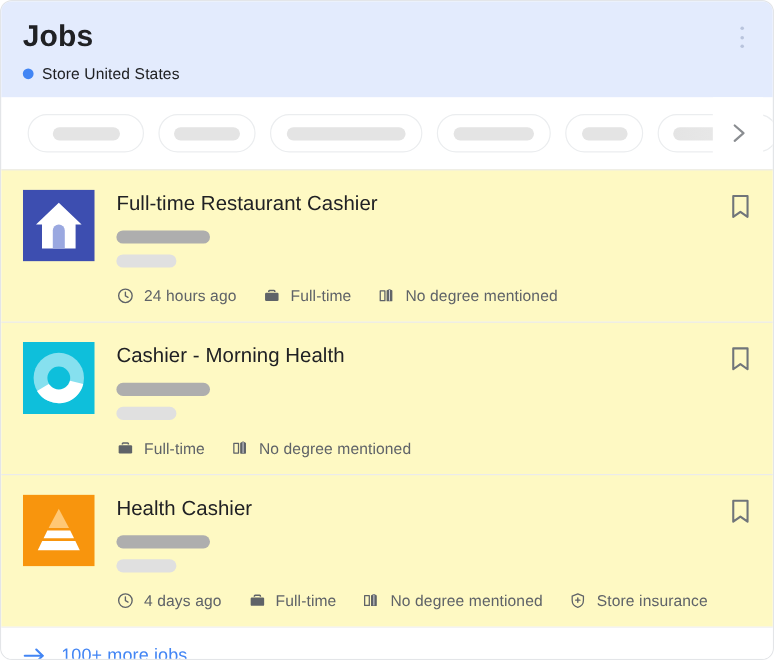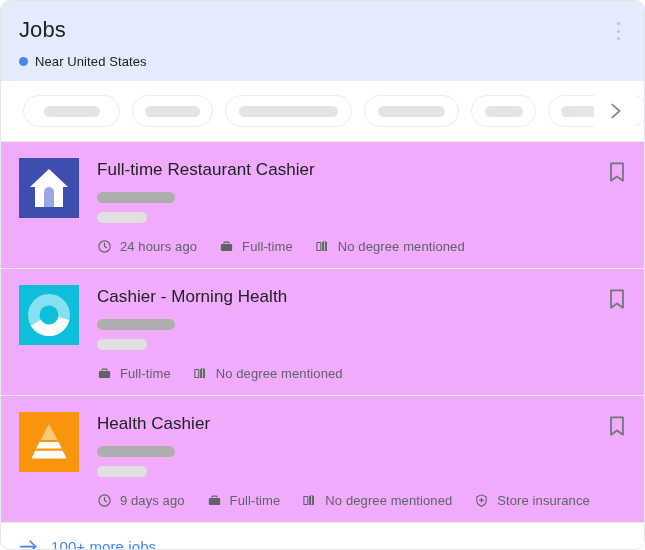--- a/index.html
+++ b/index.html
@@ -24,24 +24,24 @@
 
   
   .header {
     background: #e3ebfd;
     height: 80px;
     box-sizing: border-box;
     padding: 14px 18px 0 18px;
     position: relative;
   }
   .header-title {
-    font-size: 22px;
+    font-size: 25px;
     line-height: 30px;
     color: #202124;
-    font-weight: 400;
+    font-weight: 700;
     letter-spacing: 0.1px;
   }
   .header-sub {
     display: flex;
     align-items: center;
     margin-top: 9px;
   }
   .loc-dot {
     width: 9px;
     height: 9px;
@@ -123,21 +123,21 @@
   }
 
   
   .card {
     border-top: 1px solid #ebebeb;
     padding: 16px 18px 14px 18px;
     display: flex;
     position: relative;
     box-sizing: border-box;
     cursor: pointer;
-    background: #f0abfc;
+    background: #fef9c3;
   }
   .logo {
     width: 60px;
     height: 60px;
     flex: none;
     margin-right: 18px;
     position: relative;
     overflow: hidden;
   }
   .card-body {
@@ -227,21 +227,21 @@
 </style>
 </head>
 <body>
 
 <div class="widget">
 
   <div class="header">
     <div class="header-title">Jobs</div>
     <div class="header-sub">
       <span class="loc-dot"></span>
-      <span class="header-sub-text">Near United States</span>
+      <span class="header-sub-text">Store United States</span>
     </div>
     <div class="kebab">
       <i></i>
         <i></i>
         <i></i>
     </div>
   </div>
 
   <div class="chiprow">
     <div id="chips-holder" style="display:flex;align-items:center;">
@@ -354,21 +354,21 @@
         <div class="card-body">
           <div class="job-title">Health Cashier</div>
           <div class="skel skel-1"></div>
           <div class="skel skel-2"></div>
           <div class="meta">
             <div class="meta-item">
               <svg class="meta-ico" viewBox="0 0 24 24" fill="none" stroke="#5f6368" stroke-width="1.8" stroke-linecap="round">
                 <circle cx="12" cy="12" r="9"></circle>
                 <polyline points="12 7 12 12 15.5 14" fill="none"></polyline>
               </svg>
-              <span class="meta-text">9 days ago</span>
+              <span class="meta-text">4 days ago</span>
             </div>
             <div class="meta-item">
               <svg class="meta-ico" viewBox="0 0 24 24" fill="#5f6368">
                 <path d="M9 4h6a2 2 0 0 1 2 2v1h-2V6H9v1H7V6a2 2 0 0 1 2-2z"></path>
                 <rect x="3" y="8" width="18" height="11" rx="1.6"></rect>
               </svg>
               <span class="meta-text">Full-time</span>
             </div>
             <div class="meta-item">
               <svg class="meta-ico" viewBox="0 0 24 24" fill="none" stroke="#5f6368" stroke-width="1.7" stroke-linejoin="round">

